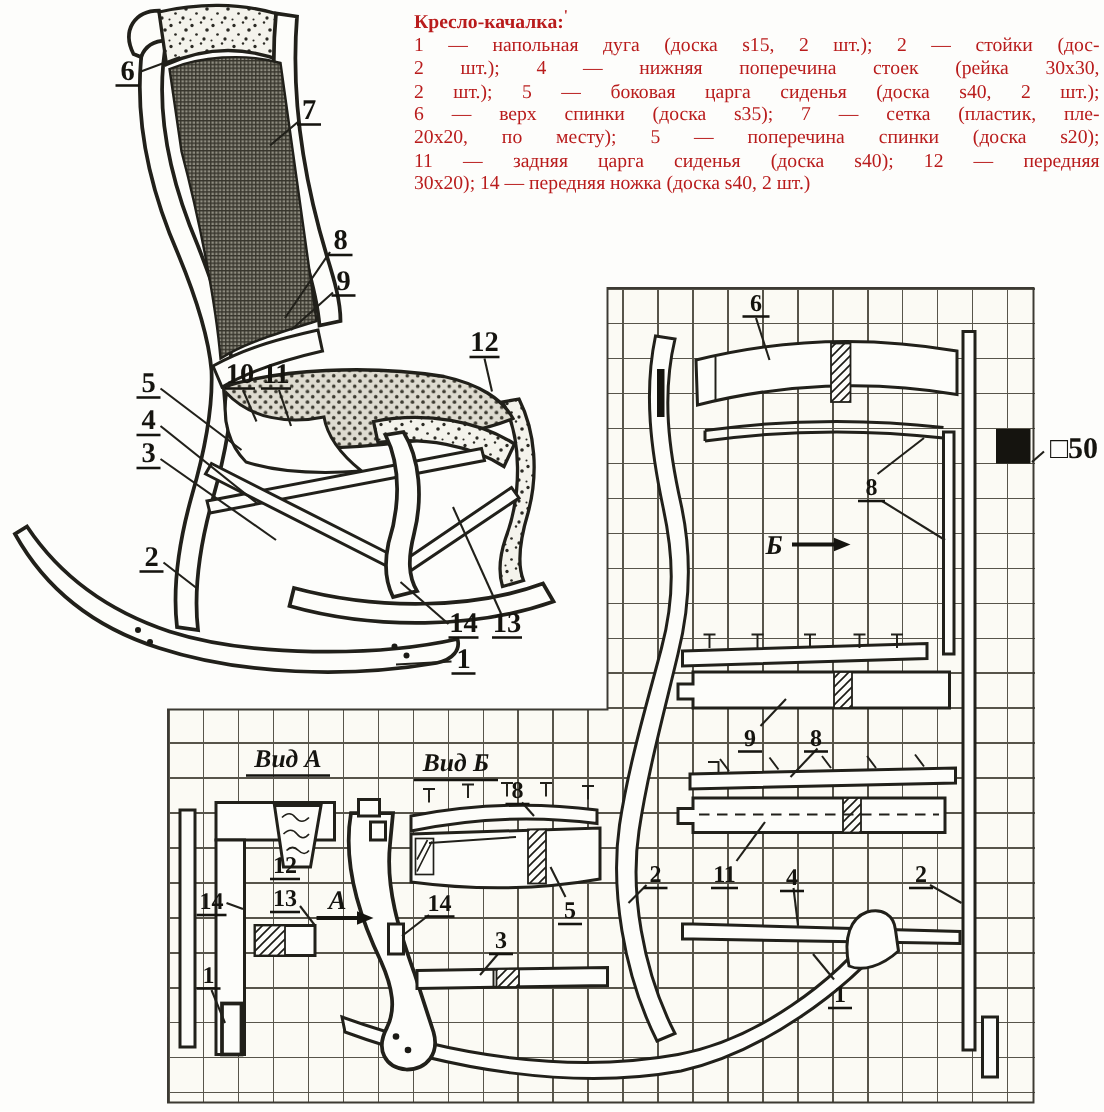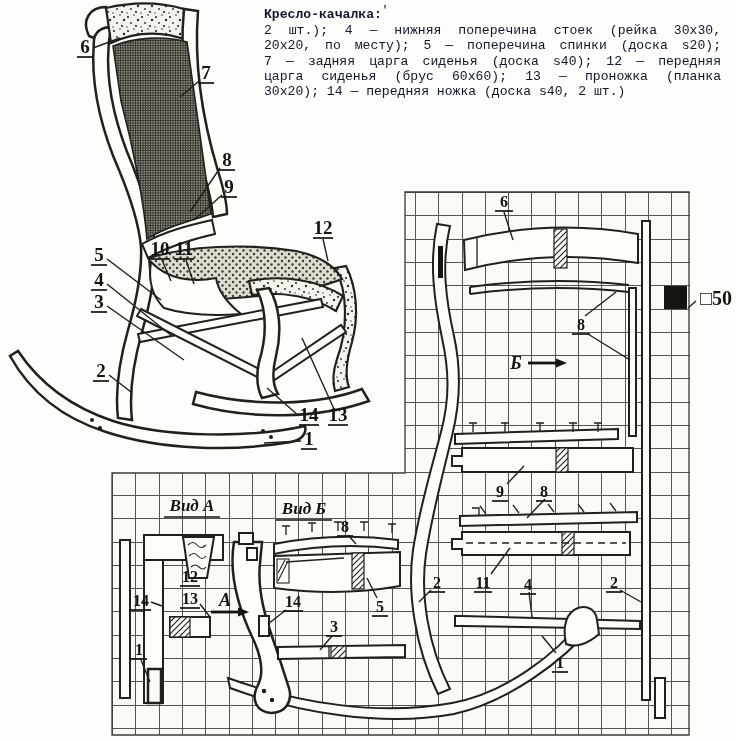--- a/index.html
+++ b/index.html
@@ -7,22 +7,22 @@
         font-family:"Liberation Serif",serif;}
   
   #grid{position:absolute;left:112px;top:192px;width:578px;height:543px;
         background-color:#fbfaf4;
         background-image:
           repeating-linear-gradient(to right,#57544a 0 1px,transparent 1px 23.3px),
           repeating-linear-gradient(to bottom,#57544a 0 1px,transparent 1px 23.3px);
         clip-path:polygon(293px 0px,578px 0px,578px 543px,0px 543px,0px 281px,293px 281px);}
   #fig{position:absolute;left:0;top:0;width:736px;height:741px;}
   
-  .parts{position:absolute;left:264px;top:3px;width:457px;color:#0f172a;
-         font-size:13.1px;line-height:15.4px;font-family:Liberation Mono, monospace;}
+  .parts{position:absolute;left:276px;top:3px;width:457px;color:#b91c1c;
+         font-size:13.1px;line-height:15.4px;}
   .ptitle{font-weight:bold;}
   .tmark{font-size:10px;vertical-align:super;}
   .pline{text-align:justify;text-align-last:justify;}
   .pline.last{text-align-last:left;}
   
   .w{fill:#fdfdfa;stroke:#21201a;stroke-width:2;}
   .w25{fill:#fdfdfa;stroke:#21201a;stroke-width:2.5;}
   .spk{fill:url(#speckle);stroke:#21201a;stroke-width:2.2;}
   .msh{fill:url(#mesh);stroke:#21201a;stroke-width:1.6;}
   .wv{fill:url(#weave);stroke:#21201a;stroke-width:2.2;}
@@ -277,21 +277,23 @@
         <text x="338" y="421" class="co" font-size="19" text-anchor="middle">13</text>
         <line x1="301" y1="441" x2="264" y2="443" class="ldr"></line>
         <line x1="301" y1="449" x2="317" y2="449" class="ul"></line>
         <text x="309" y="445" class="co" font-size="19" text-anchor="middle">1</text>
       </g>
   </svg>
 
   <div class="parts">
     <div class="ptitle"><span>Кресло-качалка:</span><span class="tmark">'</span></div>
     <div id="parts-lines">
+        <div class="pline">1 — напольная дуга (доска s15, 2 шт.); 2 — стойки (дос-</div>
         <div class="pline">2 шт.); 4 — нижняя поперечина стоек (рейка 30х30,</div>
+        <div class="pline">2 шт.); 5 — боковая царга сиденья (доска s40, 2 шт.);</div>
+        <div class="pline">6 — верх спинки (доска s35); 7 — сетка (пластик, пле-</div>
         <div class="pline">20х20, по месту); 5 — поперечина спинки (доска s20);</div>
-        <div class="pline">7 — задняя царга сиденья (доска s40); 12 — передняя</div>
-        <div class="pline">царга сиденья (брус 60х60); 13 — проножка (планка</div>
+        <div class="pline">11 — задняя царга сиденья (доска s40); 12 — передняя</div>
         <div class="pline last">30х20); 14 — передняя ножка (доска s40, 2 шт.)</div>
       </div>
   </div>
 
 </div>
 
 </body></html>

